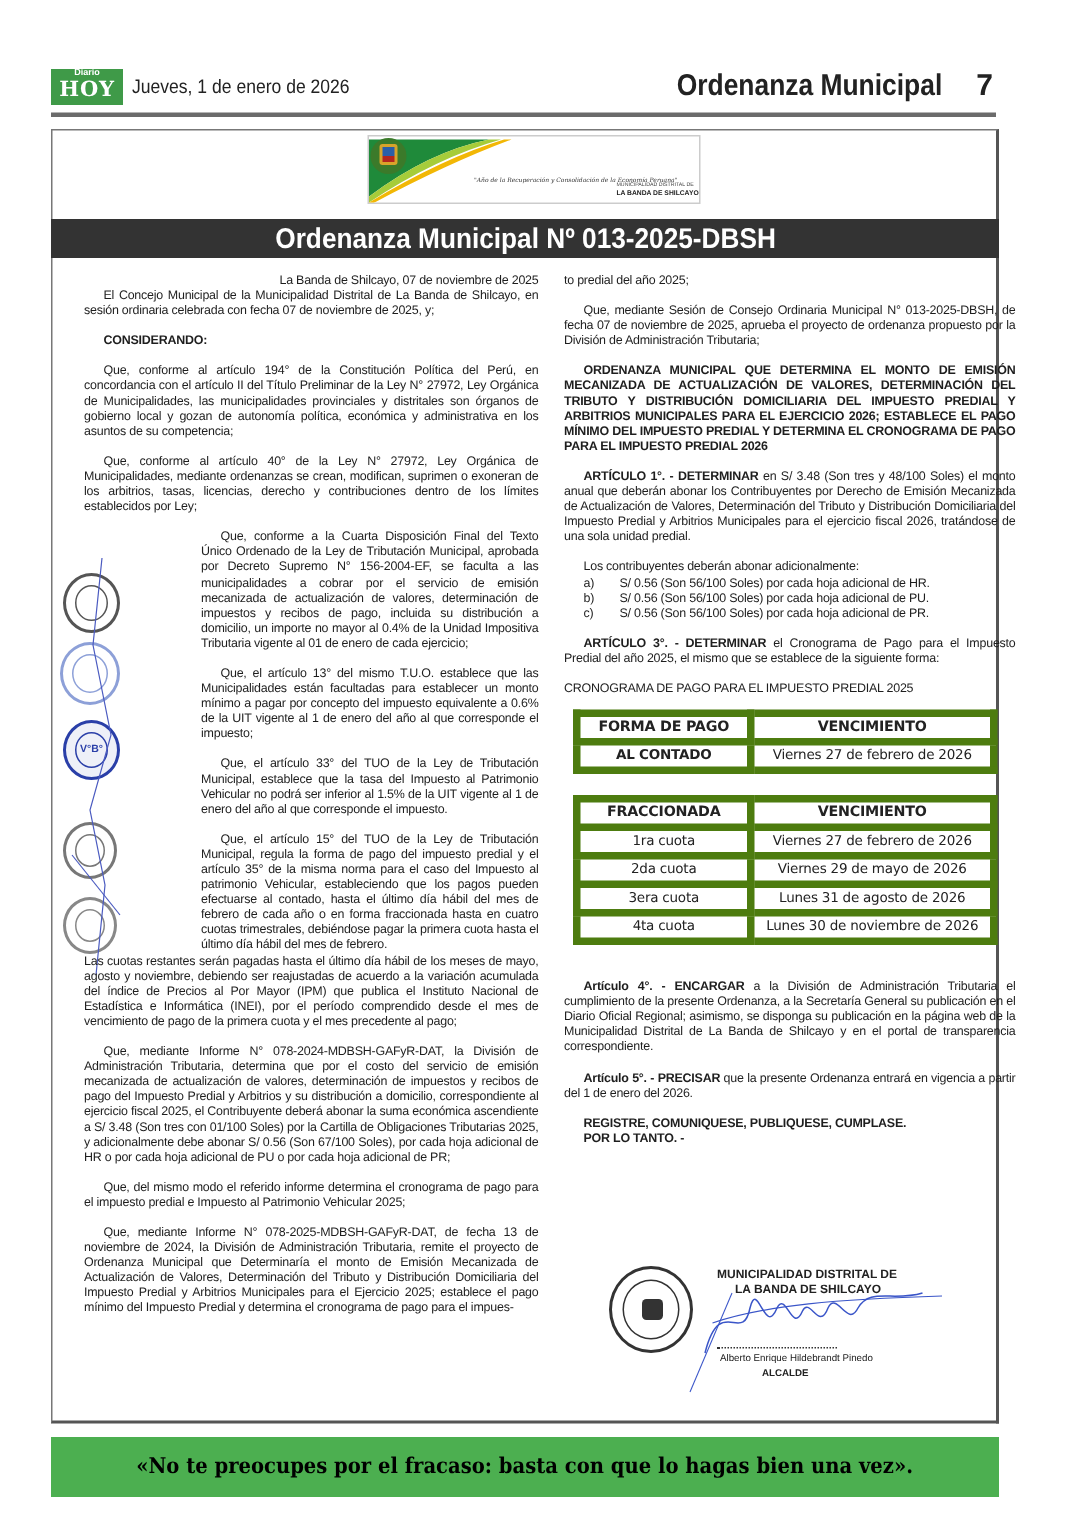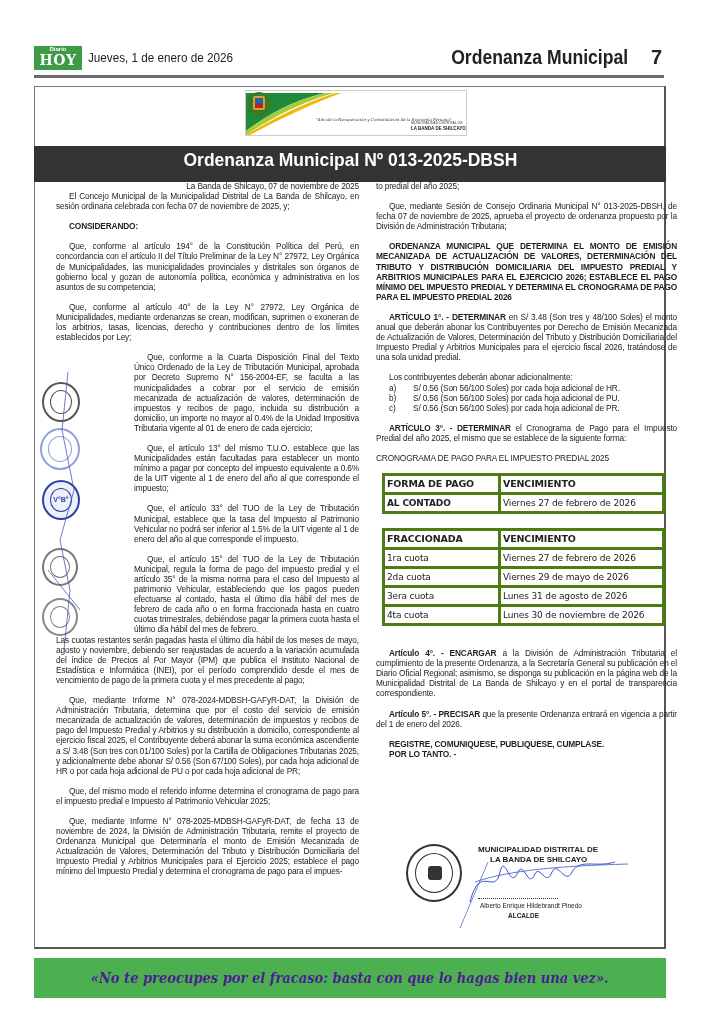--- a/index.html
+++ b/index.html
@@ -21,21 +21,21 @@
 
   
   .banner { position: absolute; left: 245px; top: 90px; width: 222px; height: 46px; border: 1px solid #ccc; background: #fff; overflow: hidden; }
   .banner svg { position: absolute; left: 0; top: 0; }
   .banner-slogan { position: absolute; left: 70px; top: 26px; font-family: "DejaVu Serif", serif; font-style: italic; font-size: 4px; color: #333; white-space: nowrap; }
   .banner-crest { position: absolute; left: 175px; top: 4px; width: 26px; height: 26px; }
   .banner-muni1 { position: absolute; left: 165px; top: 30px; font-size: 3.5px; color: #444; white-space: nowrap; }
   .banner-muni2 { position: absolute; left: 165px; top: 35px; font-size: 4.5px; font-weight: bold; color: #222; white-space: nowrap; }
 
   
-  .title-bar { position: absolute; left: 34px; top: 146px; width: 632px; height: 36px; background: #333; color: #fff; text-align: center; font-size: 19px; font-weight: bold; line-height: 28px; }
+  .title-bar { position: absolute; left: 34px; top: 146px; width: 632px; height: 26px; background: #333; color: #fff; text-align: center; font-size: 19px; font-weight: bold; line-height: 28px; }
   .title-bar span { display: inline-block; transform: scaleX(0.92); }
 
   
   .col { position: absolute; font-size: 8.3px; line-height: 10.1px; color: #1e1e1e; letter-spacing: -0.15px; margin-left: 16px; }
   .col p { text-align: justify; margin-bottom: 10px; }
   .col p.ind { text-indent: 13px; }
   .col-left { left: 40px; top: 181px; width: 303px; }
   .col-right { left: 360px; top: 181px; width: 301px; }
   .right-date { text-align: right !important; margin-bottom: 0 !important; }
   .b { font-weight: bold; }
@@ -45,39 +45,39 @@
   .lst-row { padding-left: 13px; display: flex; }
   .lst-row .k { width: 24px; }
 
   
   .stamp { position: absolute; border-radius: 50%; border: 2px solid; }
   .stamp::after { content: ""; position: absolute; left: 6px; top: 6px; right: 6px; bottom: 6px; border-radius: 50%; border: 1px solid; border-color: inherit; }
   .stamp .txt { position: absolute; left: 0; right: 0; top: 40%; text-align: center; font-size: 7px; font-weight: bold; }
 
   
   table.sched { border-collapse: collapse; width: 283px; margin-left: 6px; font-family: "DejaVu Sans", sans-serif; font-size: 9px; color: #222; }
-  table.sched td { border: 3px solid #4d7c0f; height: 19px; padding: 0 2px; }
+  table.sched td { border: 5px solid #4d7c0f; text-align: center; height: 19px; padding: 0 2px; }
   table.sched td.c1 { width: 116px; }
   table.sched tr.h td { font-weight: bold; font-size: 9.5px; }
   .tbl-gap { height: 14px; }
 
   
   .sig { position: absolute; left: 400px; top: 842px; width: 230px; height: 90px; }
   .sig-seal { position: absolute; left: 6px; top: 2px; width: 56px; height: 58px; border: 2px solid #333; border-radius: 50%; }
   .sig-seal::after { content: ""; position: absolute; left: 7px; top: 7px; right: 7px; bottom: 7px; border: 1px solid #333; border-radius: 50%; }
   .sig-seal .ctr { position: absolute; left: 20px; top: 20px; width: 14px; height: 14px; background: #333; border-radius: 3px; z-index: 1; }
   .sig-line1 { position: absolute; left: 78px; top: 3px; font-size: 8px; font-weight: bold; color: #222; }
   .sig-line2 { position: absolute; left: 90px; top: 13px; font-size: 8px; font-weight: bold; color: #222; }
   .sig-dots { position: absolute; left: 78px; top: 56px; width: 80px; border-top: 1px dotted #333; }
   .sig-name { position: absolute; left: 80px; top: 60px; font-size: 6.5px; color: #222; white-space: nowrap; }
   .sig-role { position: absolute; left: 108px; top: 70px; font-size: 6.5px; color: #222; font-weight: bold; }
   .sig svg { position: absolute; left: 0; top: 0; }
 
   
-  .quote { position: absolute; left: 34px; top: 958px; width: 632px; height: 40px; background: #4caf50; color: #4c1d95; text-align: center; font-family: "DejaVu Serif", serif; font-weight: bold; font-size: 14.5px; line-height: 40px; font-style: italic; }
+  .quote { position: absolute; left: 34px; top: 958px; width: 632px; height: 40px; background: #4caf50; color: #000000; text-align: center; font-family: "DejaVu Serif", serif; font-weight: bold; font-size: 14.5px; line-height: 40px; }
   .quote span { display: inline-block; transform: scaleX(0.9); }
 </style>
 </head>
 <body>
 
 <div class="hdr">
   <div class="hdr-logo">
     <span class="small">Diario</span>
     <span class="big">HOY</span>
   </div>

